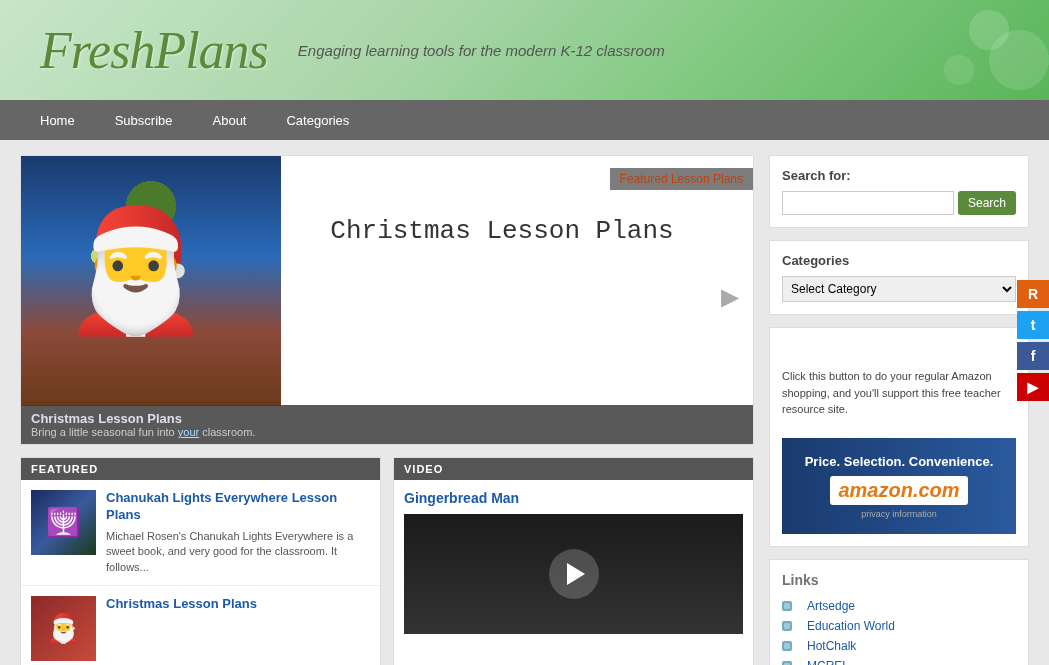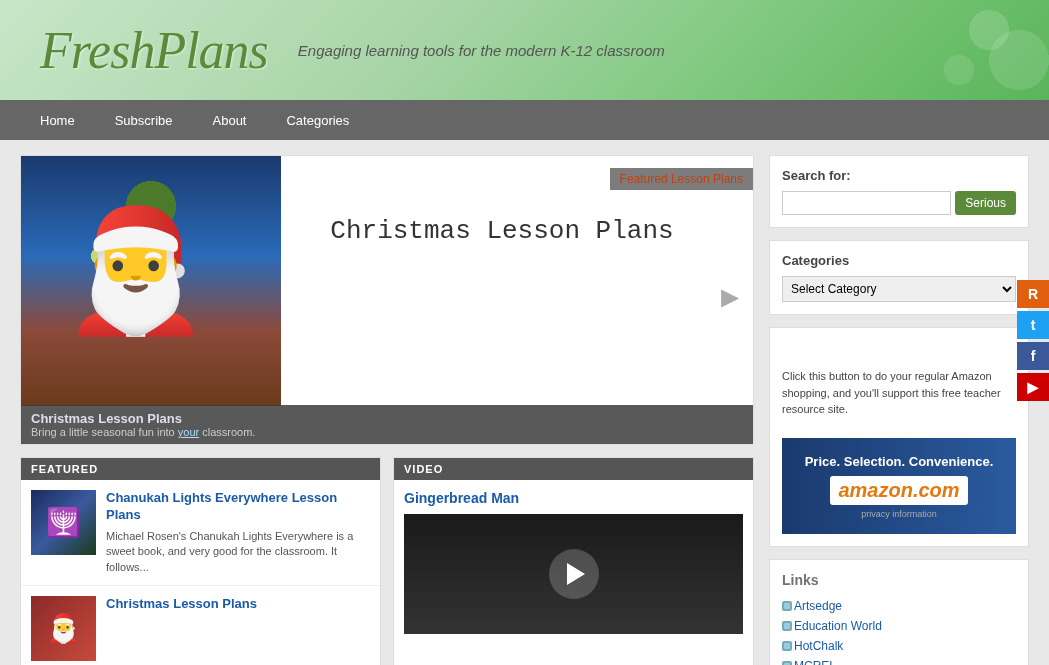--- a/index.html
+++ b/index.html
@@ -331,21 +331,21 @@
     }
     .links-section h3 {
       font-size: 14px;
       font-weight: bold;
       color: #737373;
       margin-bottom: 8px;
     }
     .link-item {
       display: flex;
       align-items: center;
-      gap: 2px;
+      gap: 15px;
       padding: 3px 0;
       font-size: 12px;
       color: #1a5aa8;
       cursor: pointer;
     }
     .link-bullet {
       width: 10px;
       height: 10px;
       background: #7ab;
       border-radius: 2px;
@@ -456,21 +456,21 @@
 
     </div>
   </div>
 
   <div id="sidebar">
 
     <div class="sidebar-section">
       <h3>Search for:</h3>
       <div class="search-row">
         <input class="search-input" type="text" placeholder="" style="">
-        <button class="search-btn">Serious</button>
+        <button class="search-btn">Search</button>
       </div>
     </div>
 
     <div class="sidebar-section">
       <h3>Categories</h3>
       <select class="category-select">
         <option>Select Category</option>
       </select>
     </div>
 

